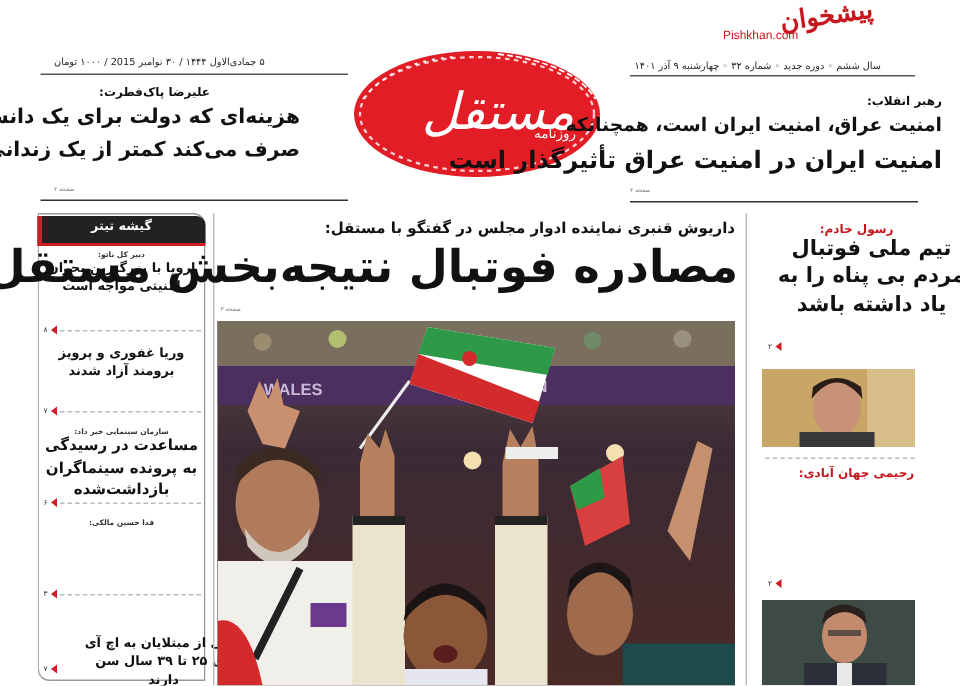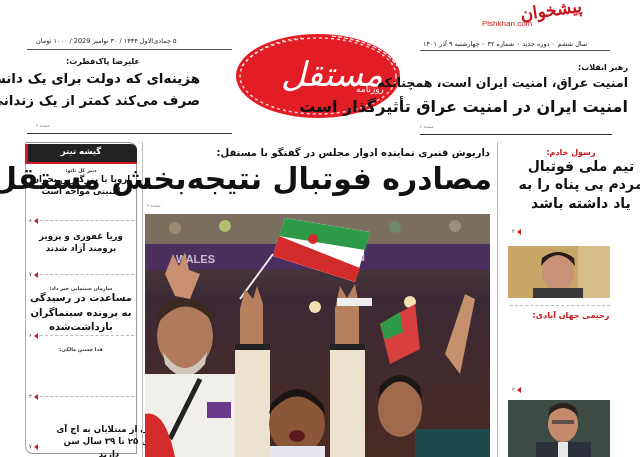--- a/index.html
+++ b/index.html
@@ -43,21 +43,21 @@
   .vline { position: absolute; width: 1px; background: #bbb; }
 
   
   .right-col-item { position: absolute; left: 512px; width: 138px; text-align: right; }
   .r-photo { position: absolute; overflow: hidden; }
   .r-photo svg { width: 100%; height: 100%; display: block; }
 </style>
 </head>
 <body>
 
-<div class="abs dateline" style="left:36px; top:37px;">۵ جمادی‌الاول ۱۴۴۴ / ۳۰ نوامبر 2029 / ۱۰۰۰ تومان</div>
+<div class="abs dateline" style="left:36px; top:37px;">۵ جمادی‌الاول ۱۴۴۴ / ۳۰ نوامبر 2015 / ۱۰۰۰ تومان</div>
 <div class="rule" style="left:27px; top:49px; width:205px;"></div>
 
 <div class="abs dateline" style="left:423px; top:40px;">سال ششم ◦ دوره جدید ◦ شماره ۳۲ ◦ چهارشنبه ۹ آذر ۱۴۰۱</div>
 <div class="rule" style="left:420px; top:50px; width:190px;"></div>
 
 <div class="watermark-fa">پیشخوان</div>
 <div class="watermark-en">Pishkhan.com</div>
 
 <div class="logo-wrap">
   <svg viewBox="0 0 172 94">

